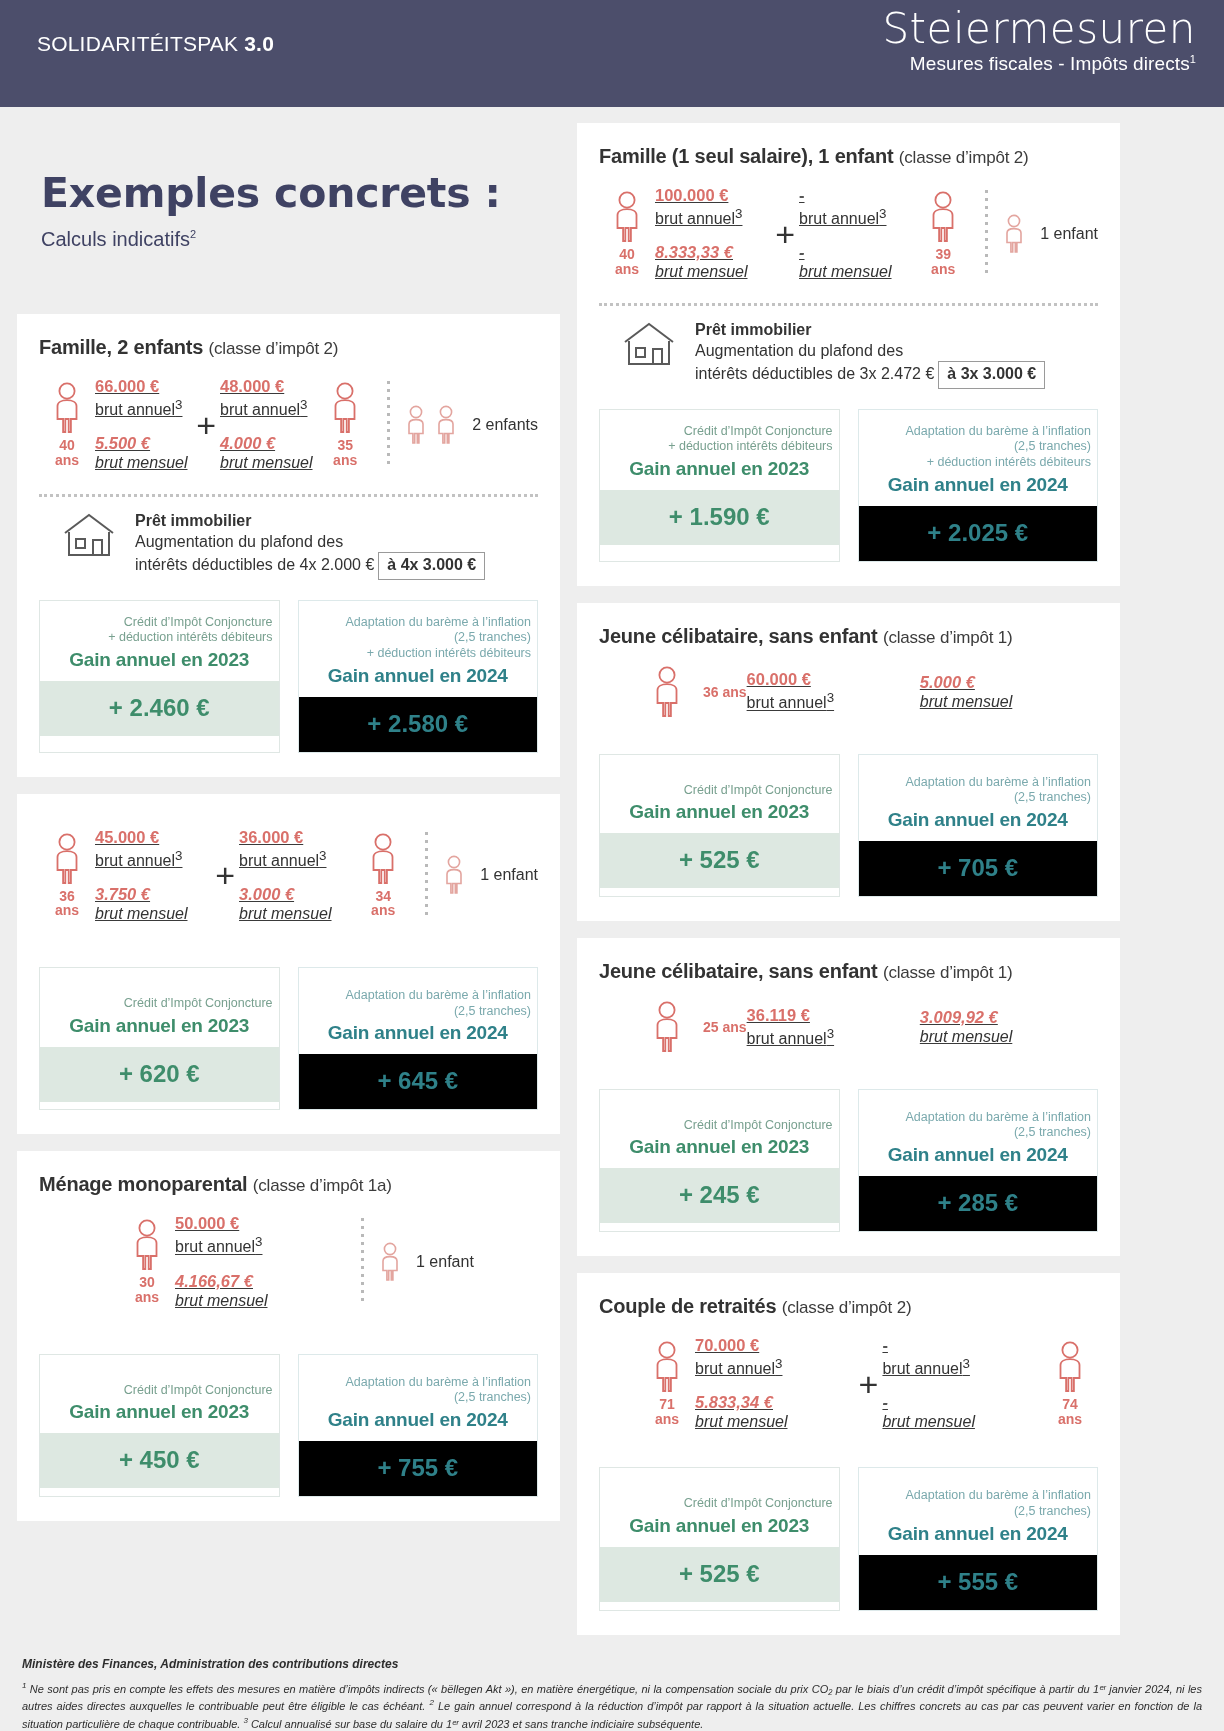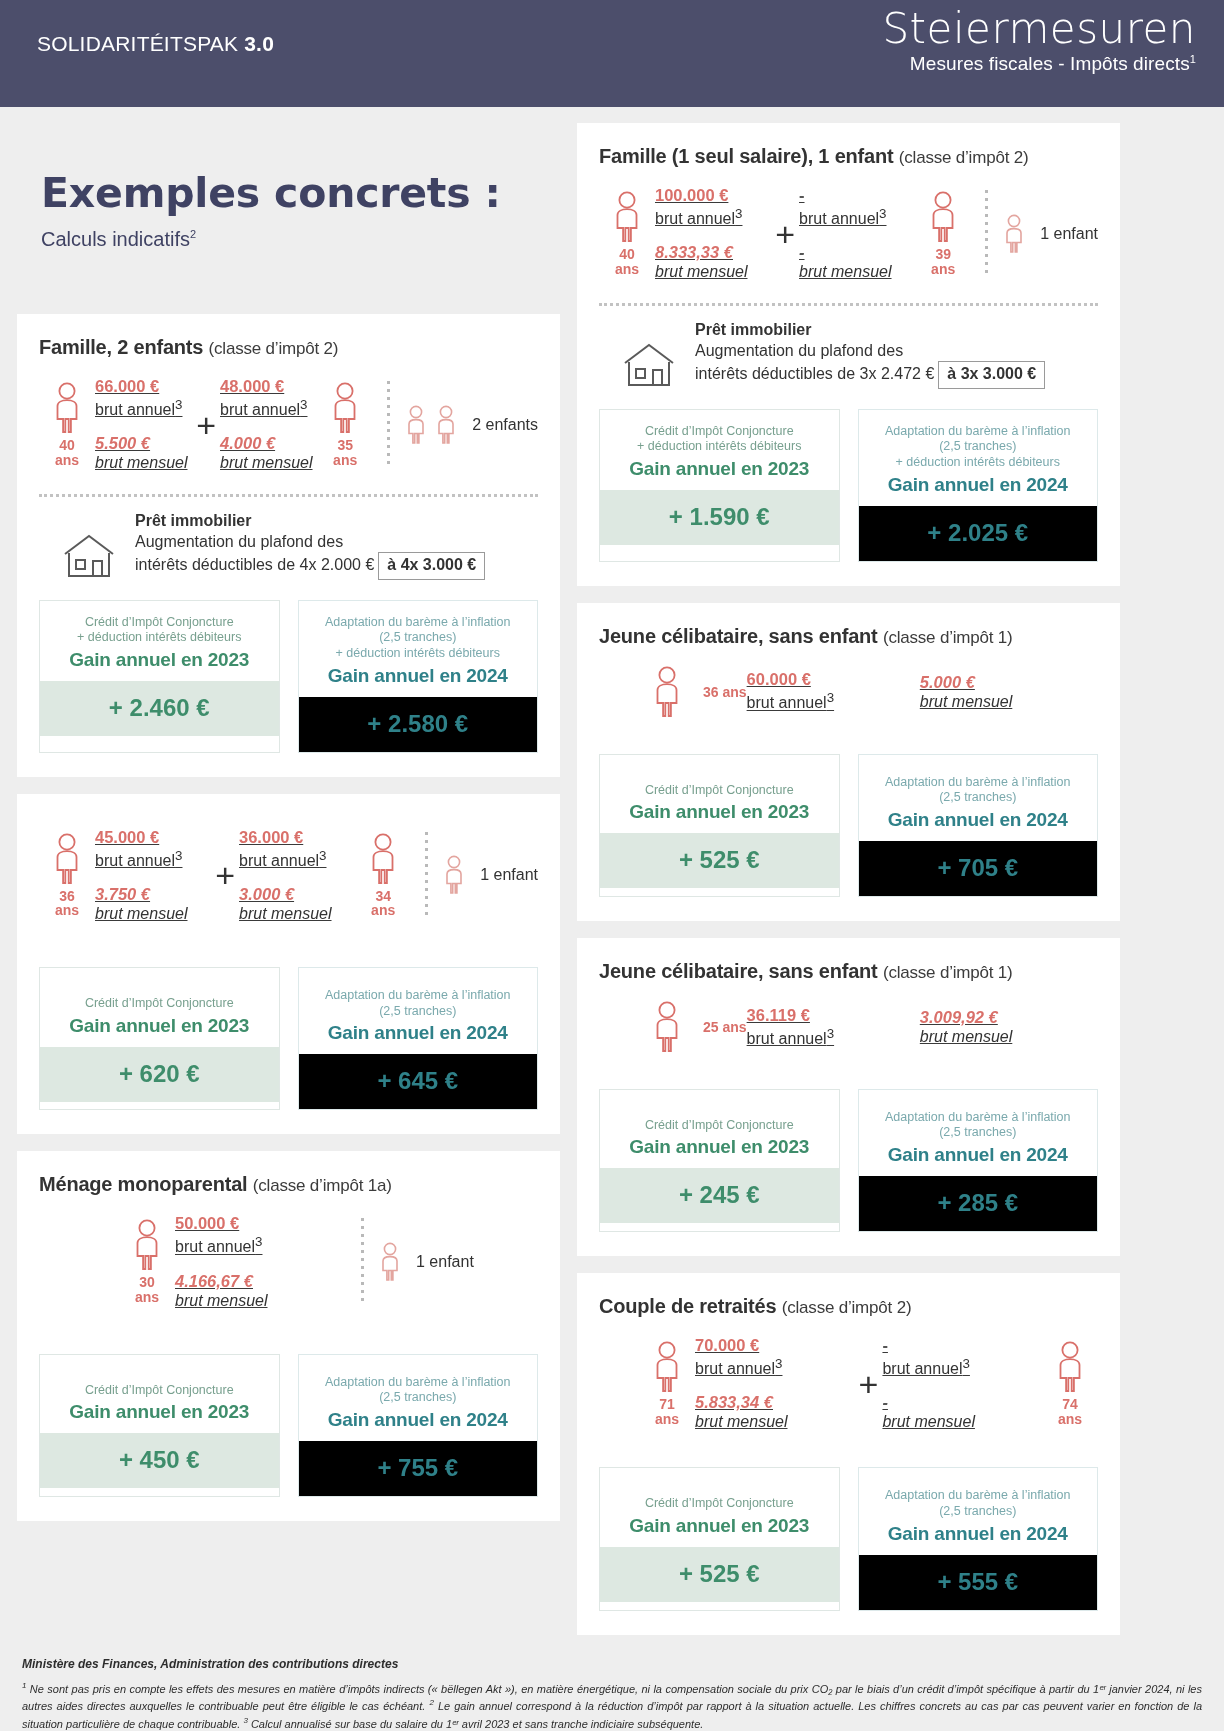--- a/index.html
+++ b/index.html
@@ -66,31 +66,31 @@
   .salary .gap { height: 15px; }
   .plus { font-size: 34px; color: #333; font-weight: 300; padding: 0 4px; line-height: 1; }
   .vdots { width: 3px; align-self: stretch; background-image: linear-gradient(#b9b9b9 40%, transparent 0%);
            background-size: 3px 8px; background-repeat: repeat-y; margin: 4px 14px; flex: none; }
   .kids { display: flex; align-items: center; gap: 6px; flex: none; }
   .kids-label { font-size: 16px; color: #333; margin-left: 8px; white-space: nowrap; }
   .age-inline { color: #d9706a; font-size: 14px; font-weight: 600; margin-left: 8px; white-space: nowrap; }
 
   
   .hr-dots { border-top: 3px dotted #c2c2c2; margin: 14px 0 8px 0; }
-  .loan { display: flex; align-items: flex-end; gap: 18px; padding: 6px 0 4px 22px; }
+  .loan { display: flex; align-items: flex-start; gap: 18px; padding: 6px 0 4px 22px; }
   .loan-txt { font-size: 16px; line-height: 1.28; color: #333; }
   .loan-txt .b { font-weight: 700; }
   .loan-box { border: 1px solid #9a9a9a; padding: 2px 8px 3px 8px; font-weight: 700; display: inline-block;
               margin-left: 4px; font-size: 16px; }
 
   
   .gains { display: flex; gap: 18px; margin-top: 16px; }
   .gain { flex: 1; border: 1px solid #dfe7e4; }
   .gain .head { padding: 14px 6px 10px 6px; text-align: center; background: #fff; }
-  .gain .small { font-size: 12.5px; line-height: 1.25; }
+  .gain .small { font-size: 12.5px; line-height: 1.25; text-align: right; }
   .gain .big { font-size: 19px; font-weight: 700; margin-top: 3px; letter-spacing: -.2px;}
   .gain .val { text-align: center; font-size: 24px; font-weight: 700; padding: 13px 4px 14px 4px; }
   .g2023 .small { color: #78a08f; }
   .g2023 .big { color: #3e8d6b; }
   .g2023 .val { background: #dde8e1; color: #3e8d6b; }
   .g2023 { border-color: #dfe7e4; }
   .g2024 .small { color: #7aa9ad; }
   .g2024 .big { color: #2f8189; }
   .g2024 .val { background: #000000; color: #2f8189; }
   .g2024 { border-color: #dde9ea; }

